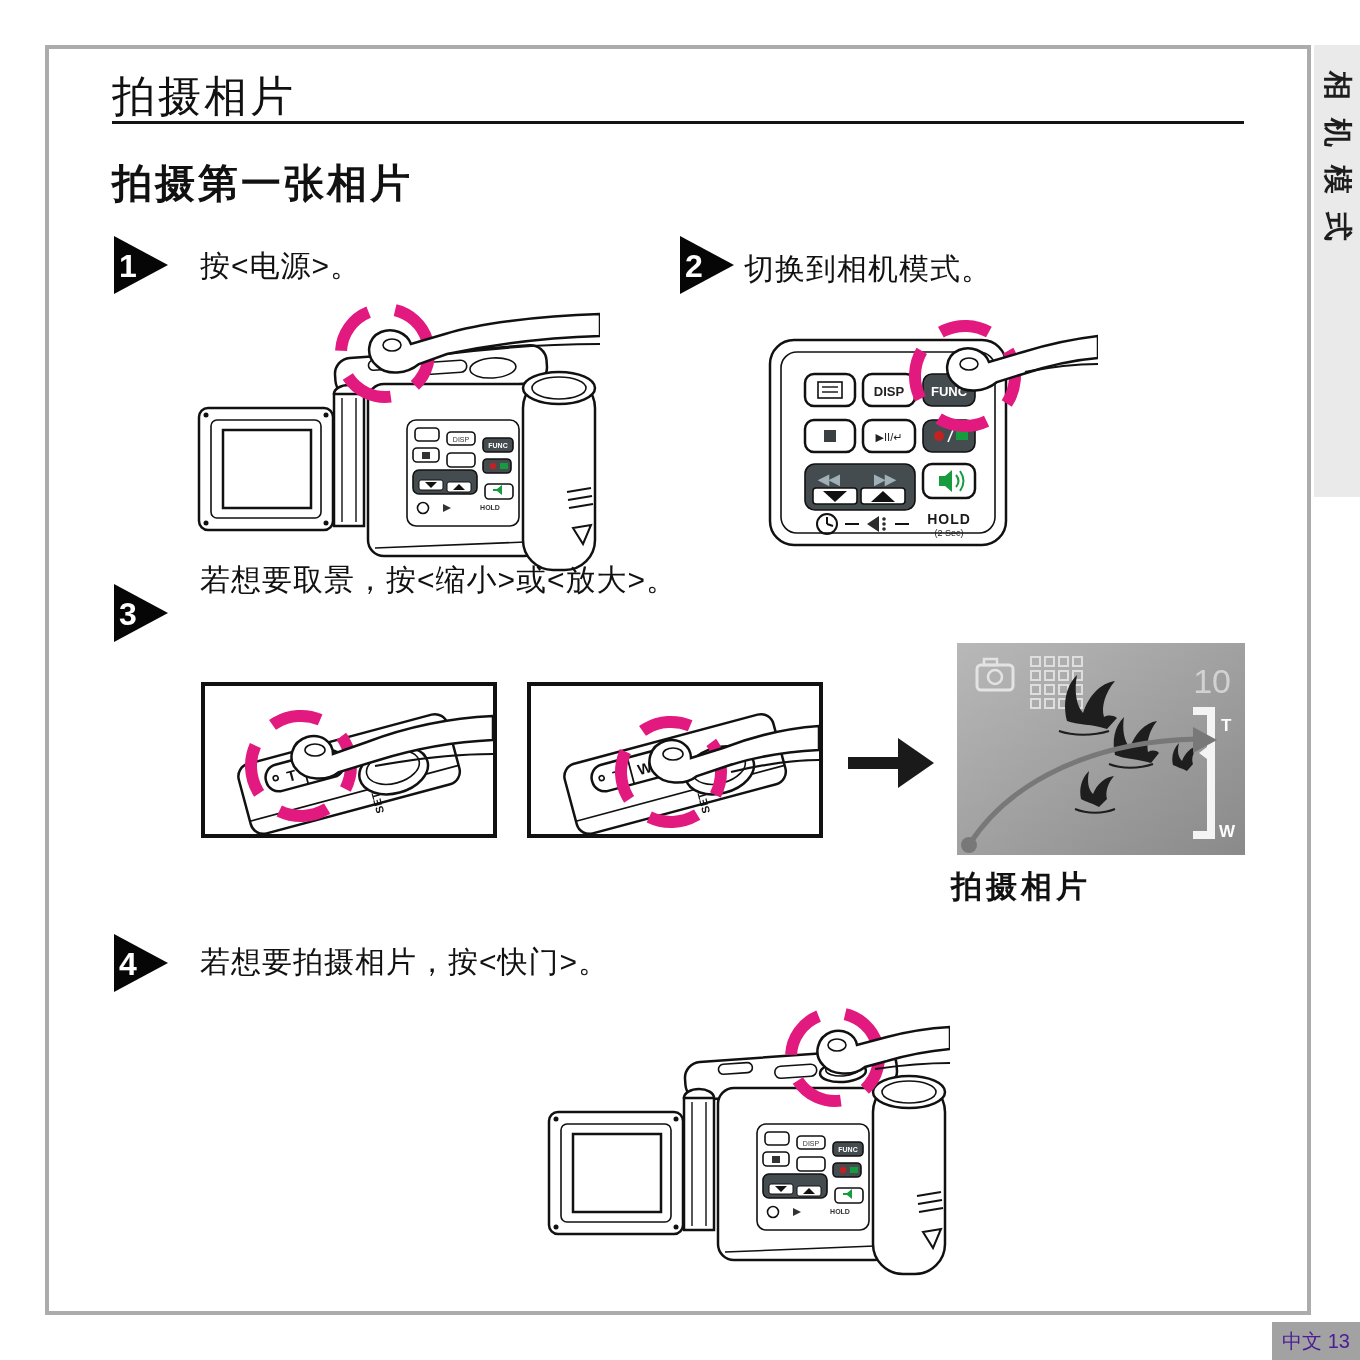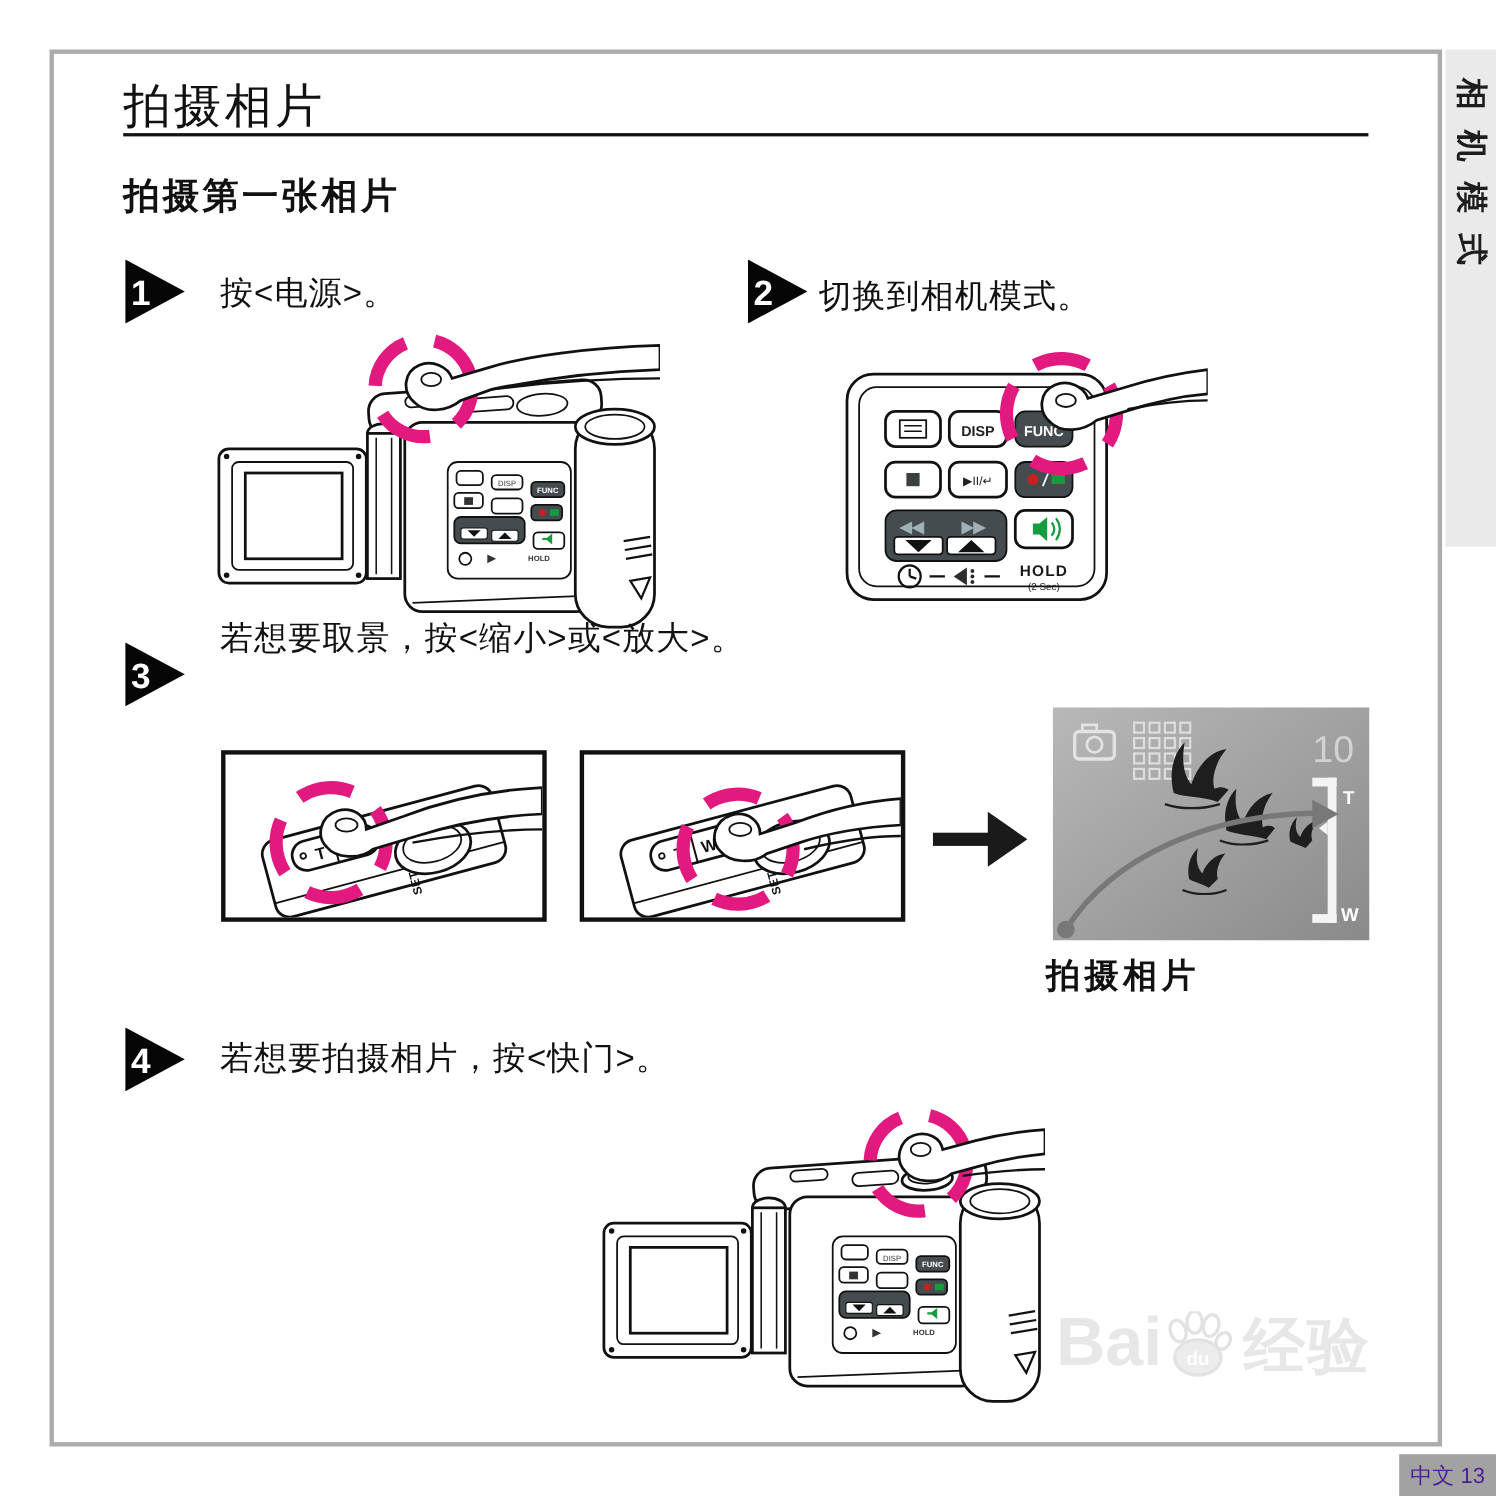--- a/index.html
+++ b/index.html
@@ -19,21 +19,21 @@
     display:flex;align-items:center;padding-left:26px;box-sizing:border-box;
     font-size:29px;font-weight:600;letter-spacing:18px;color:#1d1d1d;
   }
   .footer-box{
     left:1272px;top:1322px;width:88px;height:38px;background:#a2a2a2;
     display:flex;align-items:center;justify-content:center;
     color:#4c1d95;font-size:20px;font-weight:500;
   }
   .doc-title{left:112px;top:68px;font-size:43px;font-weight:normal;letter-spacing:3px;}
   .title-rule{left:112px;top:121px;width:1132px;height:3px;background:#141414;}
-  .doc-subtitle{left:112px;top:156px;font-size:33px;font-weight:bold;letter-spacing:3px;}
+  .doc-subtitle{left:112px;top:156px;font-size:40px;font-weight:bold;letter-spacing:3px;}
   .step-text{font-size:30px;font-weight:normal;letter-spacing:1px;white-space:nowrap;}
   .zoom-caption{left:951px;top:866px;font-size:31px;font-weight:bold;letter-spacing:4px;}
   .img-frame{border:4px solid #111;background:#fff;}
   .outline{fill:#ffffff;stroke:#111;stroke-width:2.5;}
   .thin{fill:none;stroke:#111;stroke-width:1.6;}
   .darkbtn{fill:#454c50;stroke:#111;stroke-width:1.6;}
   .pinkring{fill:none;stroke:#e2197f;stroke-width:12;stroke-dasharray:50 27;}
   .watermark{left:960px;top:1190px;width:330px;color:#e7e7e7;}
   .wm-line1{display:flex;align-items:flex-end;font-weight:bold;}
   .wm-bai{font-size:62px;line-height:1;}
@@ -384,29 +384,17 @@
   <circle cx="300" cy="62" r="44" class="pinkring" stroke-dasharray="44 25" transform="rotate(-18 300 62)"></circle>
 
   <g>
     <path d="M288,70 C278,60 282,42 296,37 C308,33 320,39 322,50 L352,42 C378,35 398,33 415,32 L415,54 C394,56 372,60 352,66 L330,72 C318,82 296,80 288,70 Z" fill="#fff" stroke="#111" stroke-width="2.5"></path>
     <ellipse cx="302" cy="50" rx="9" ry="6" fill="none" stroke="#111" stroke-width="1.6"></ellipse>
     <path d="M340,74 C368,70 394,68 415,68" fill="none" stroke="#111" stroke-width="2.2"></path>
   </g>
 </svg>
 
 <div class="abs watermark">
-  <div class="wm-line1">
-    <span class="wm-bai">Bai</span>
-    <svg width="62" height="60" viewBox="0 0 62 60" style="margin:0 2px;">
-      <ellipse cx="13" cy="18" rx="7" ry="10" fill="#fff" stroke="#e2e2e2" stroke-width="3" transform="rotate(-18 13 18)"></ellipse>
-      <ellipse cx="28" cy="10" rx="7" ry="10" fill="#fff" stroke="#e2e2e2" stroke-width="3"></ellipse>
-      <ellipse cx="43" cy="13" rx="7" ry="10" fill="#fff" stroke="#e2e2e2" stroke-width="3" transform="rotate(14 43 13)"></ellipse>
-      <ellipse cx="54" cy="27" rx="6" ry="8" fill="#fff" stroke="#e2e2e2" stroke-width="3" transform="rotate(30 54 27)"></ellipse>
-      <ellipse cx="31" cy="42" rx="21" ry="16" fill="#ececec" stroke="#e2e2e2" stroke-width="3"></ellipse>
-      <text x="31" y="49" font-size="17" font-weight="bold" text-anchor="middle" fill="#ffffff">du</text>
-    </svg>
-    <span class="wm-jy">经验</span>
-  </div>
 </div>
 
 <div class="abs footer-box">
   <span>中文 13</span>
 </div>
 
 </body></html>

